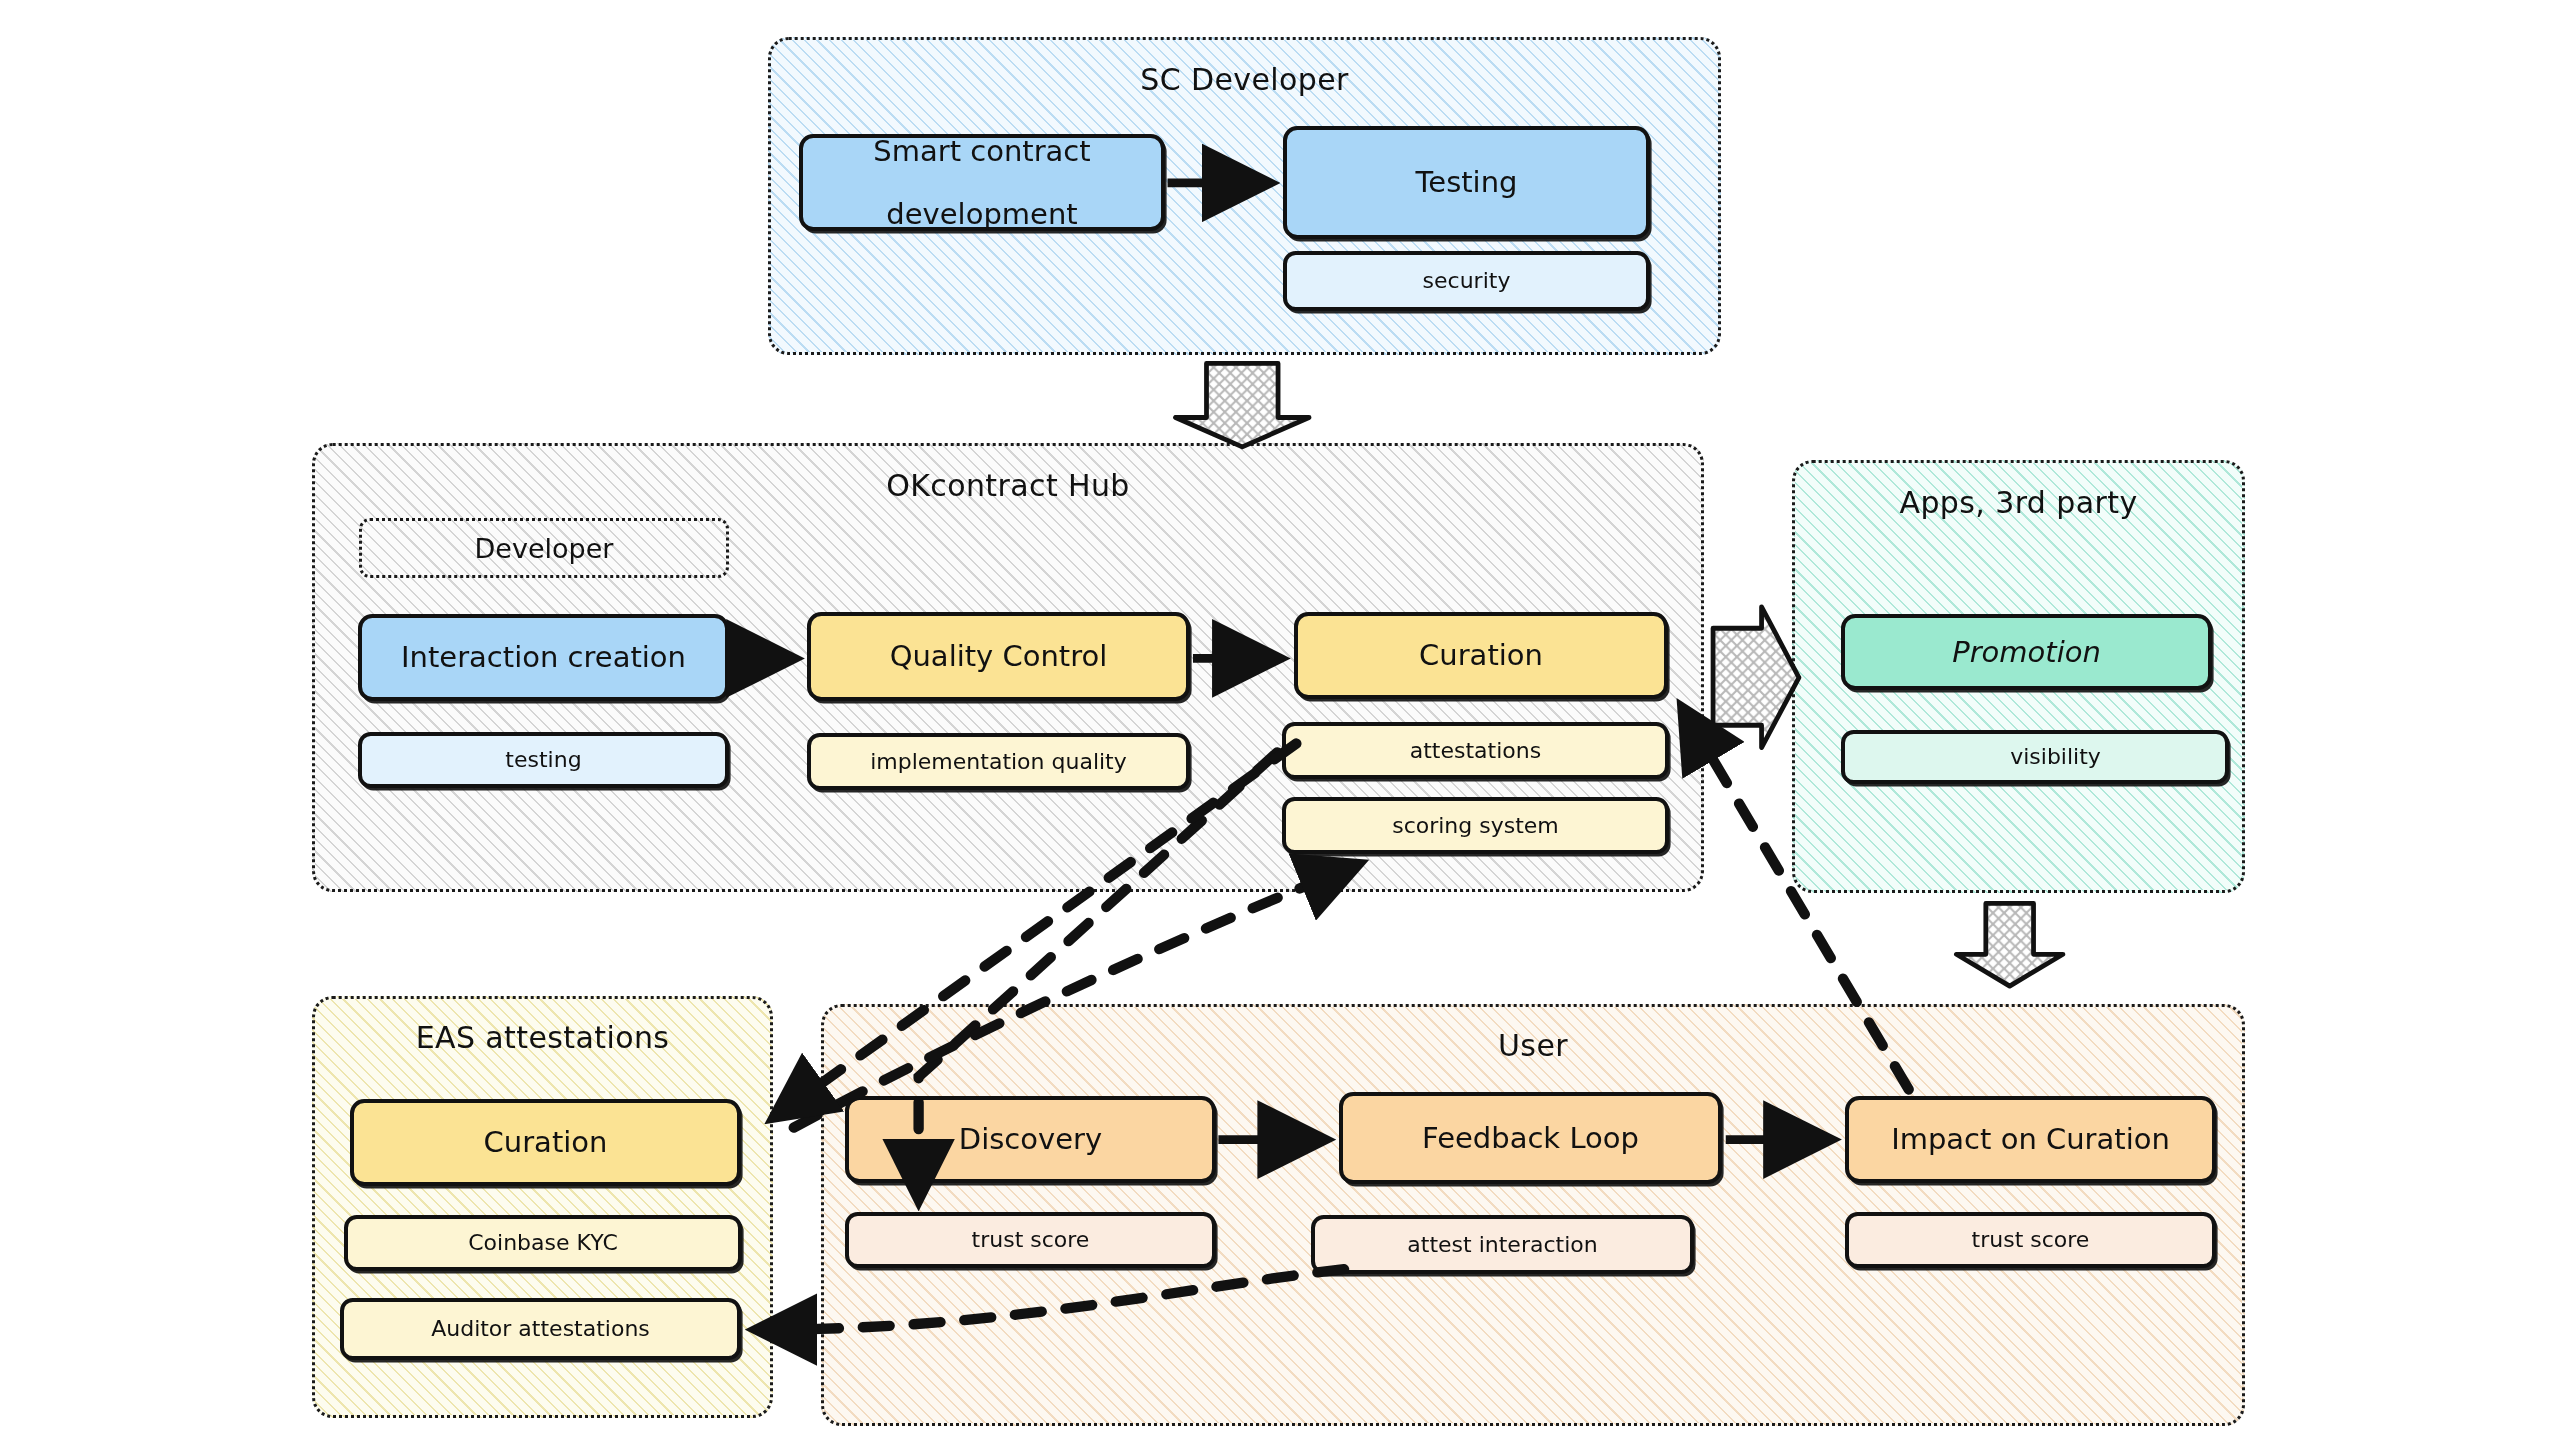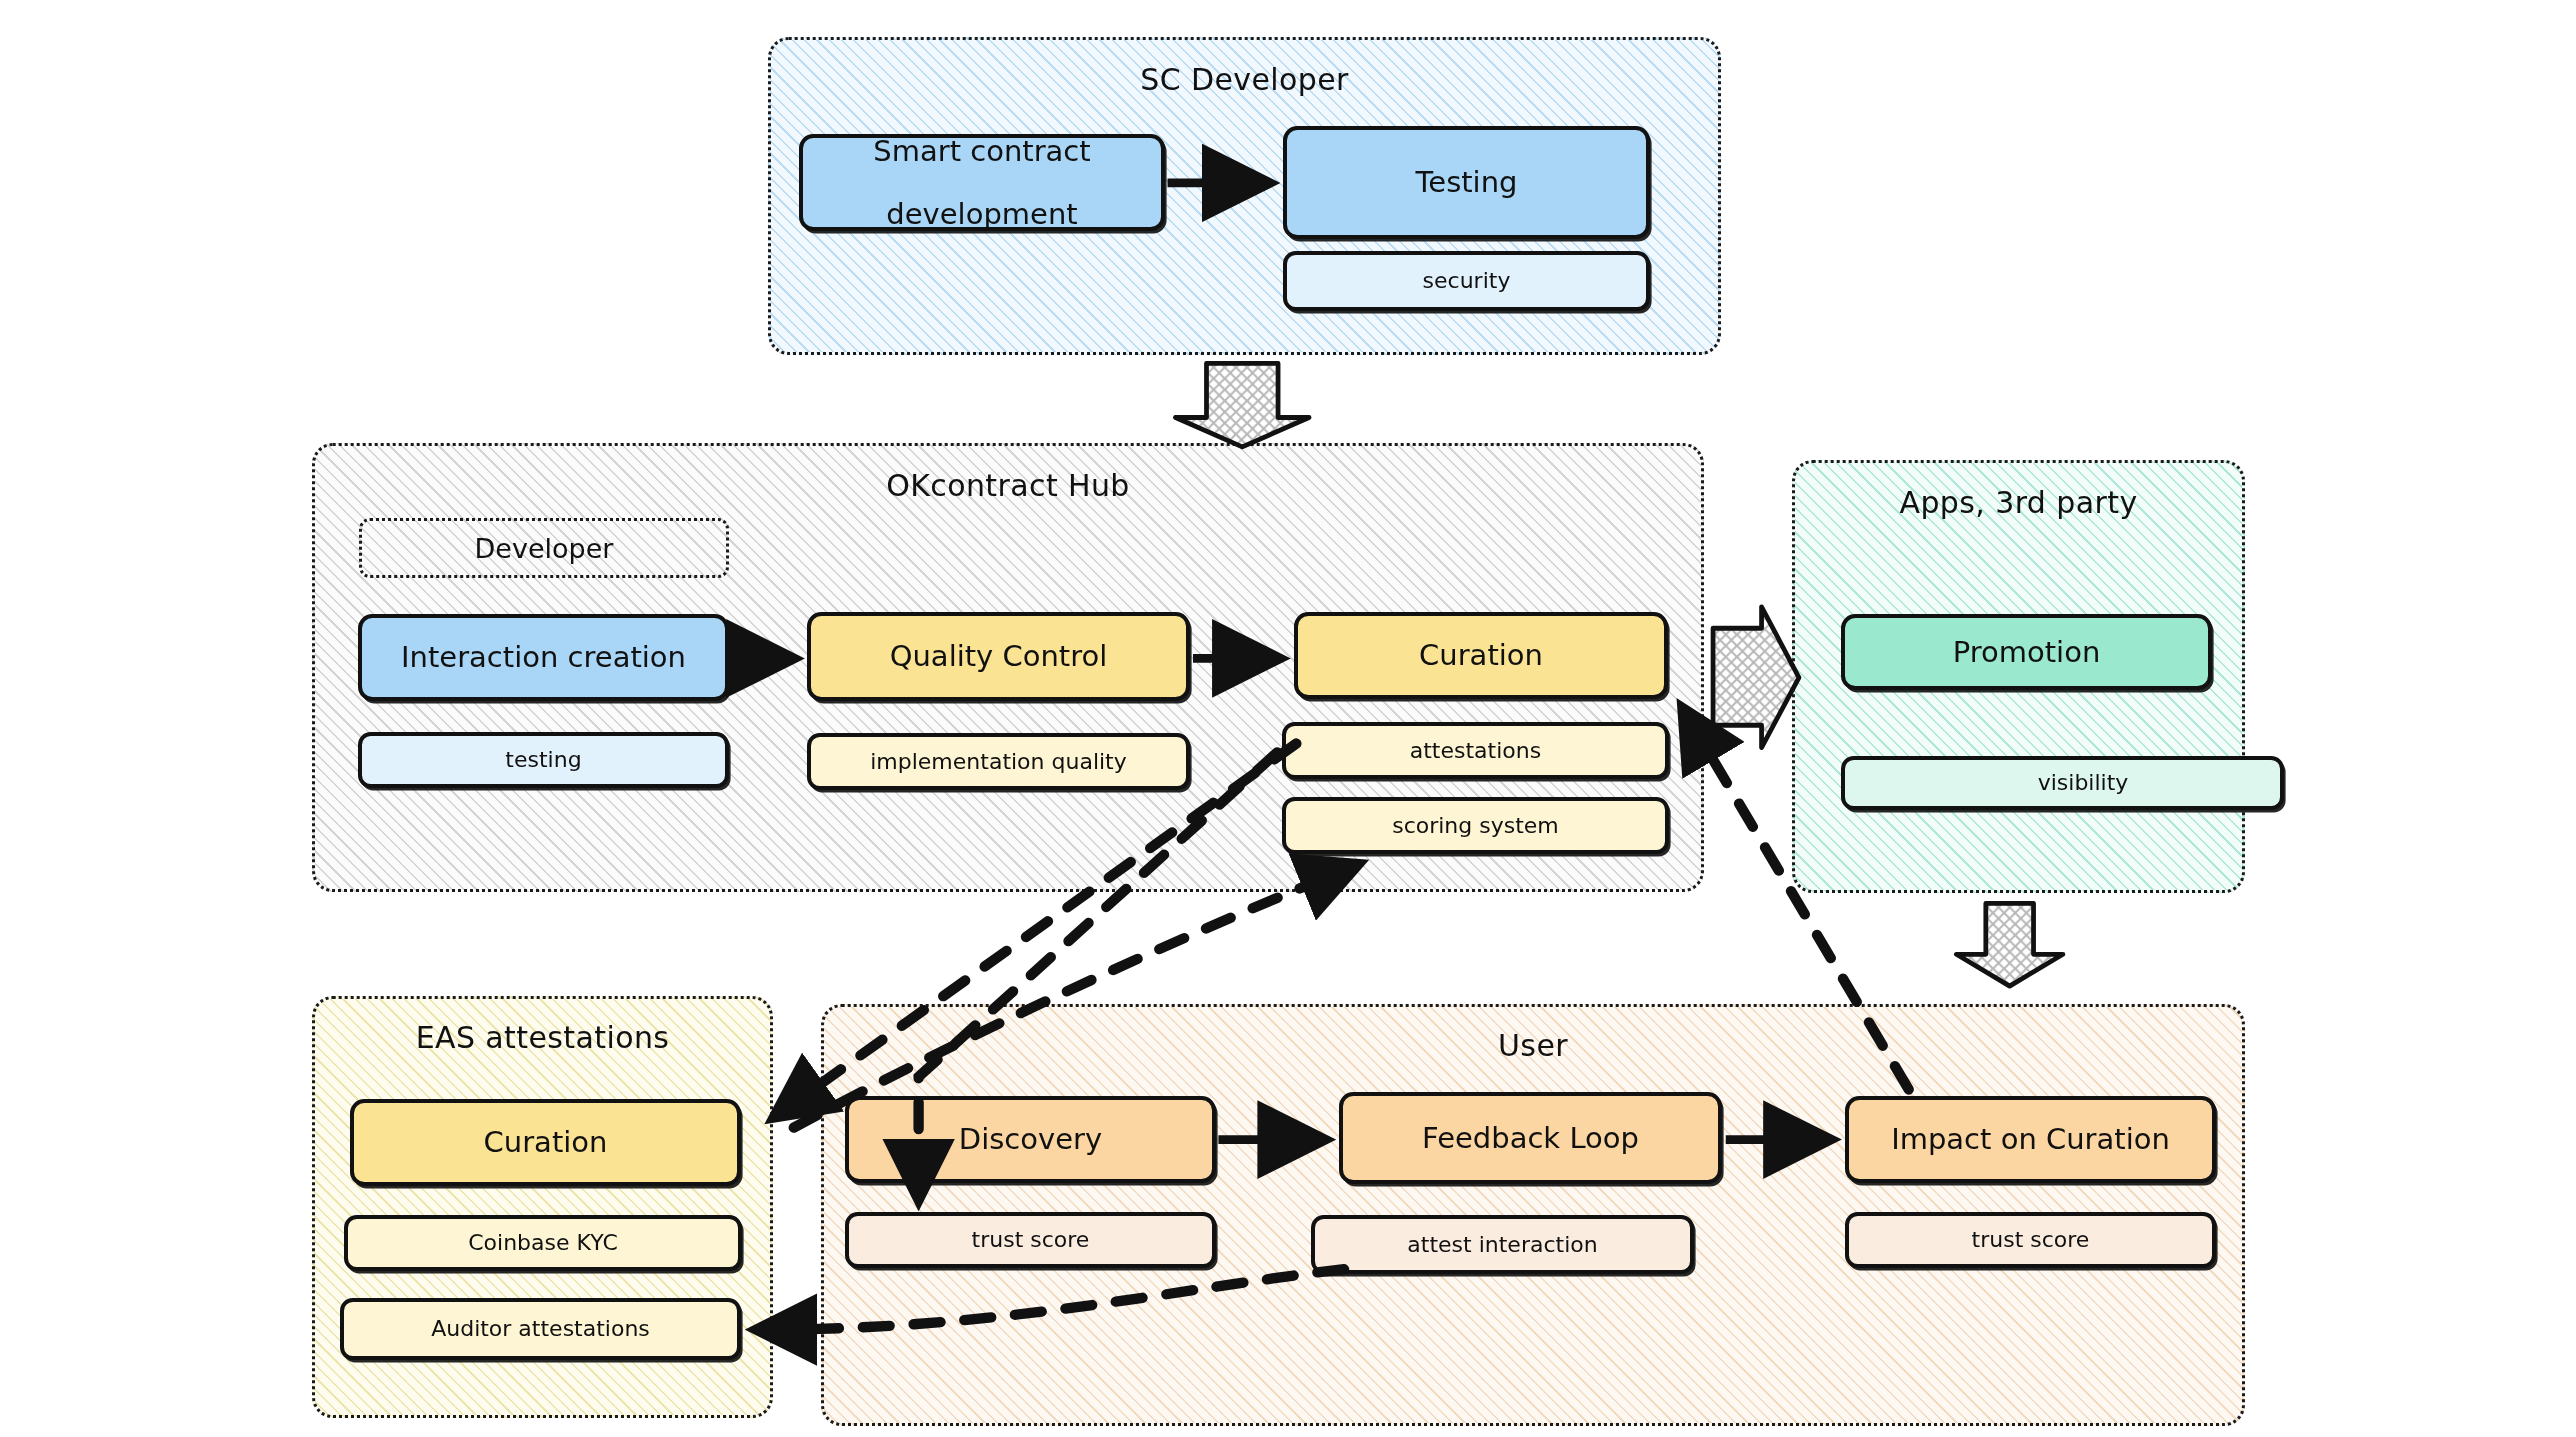--- a/index.html
+++ b/index.html
@@ -142,24 +142,24 @@
     <span>attestations</span>
   </div>
   <div class="node sub c-yellowlight" style="left:1282px;top:797px;width:387px;height:57px;">
     <span>scoring system</span>
   </div>
 
   <div class="group hatch-green" style="left:1792px;top:460px;width:453px;height:433px;">
     <div class="group-title" style="top:21.5px;">Apps, 3rd party</div>
   </div>
 
-  <div class="node main c-green" style="left:1841px;top:614px;width:371px;height:76px;">
+  <div class="node main c-green" style="left:1841px;top:614px;width:371px;height:76px;font-style:italic;">
     <span>Promotion</span>
   </div>
-  <div class="node sub c-greenlight" style="left:1841px;top:756px;width:443px;height:54px;padding-left:41px;">
+  <div class="node sub c-greenlight" style="left:1841px;top:730px;width:388px;height:54px;padding-left:41px;">
     <span>visibility</span>
   </div>
 
   <div class="group hatch-yellow" style="left:312px;top:996px;width:461px;height:422px;">
     <div class="group-title" style="top:20.7px;">EAS attestations</div>
   </div>
 
   <div class="node main c-yellow" style="left:350px;top:1099px;width:391px;height:87px;">
     <span>Curation</span>
   </div>

